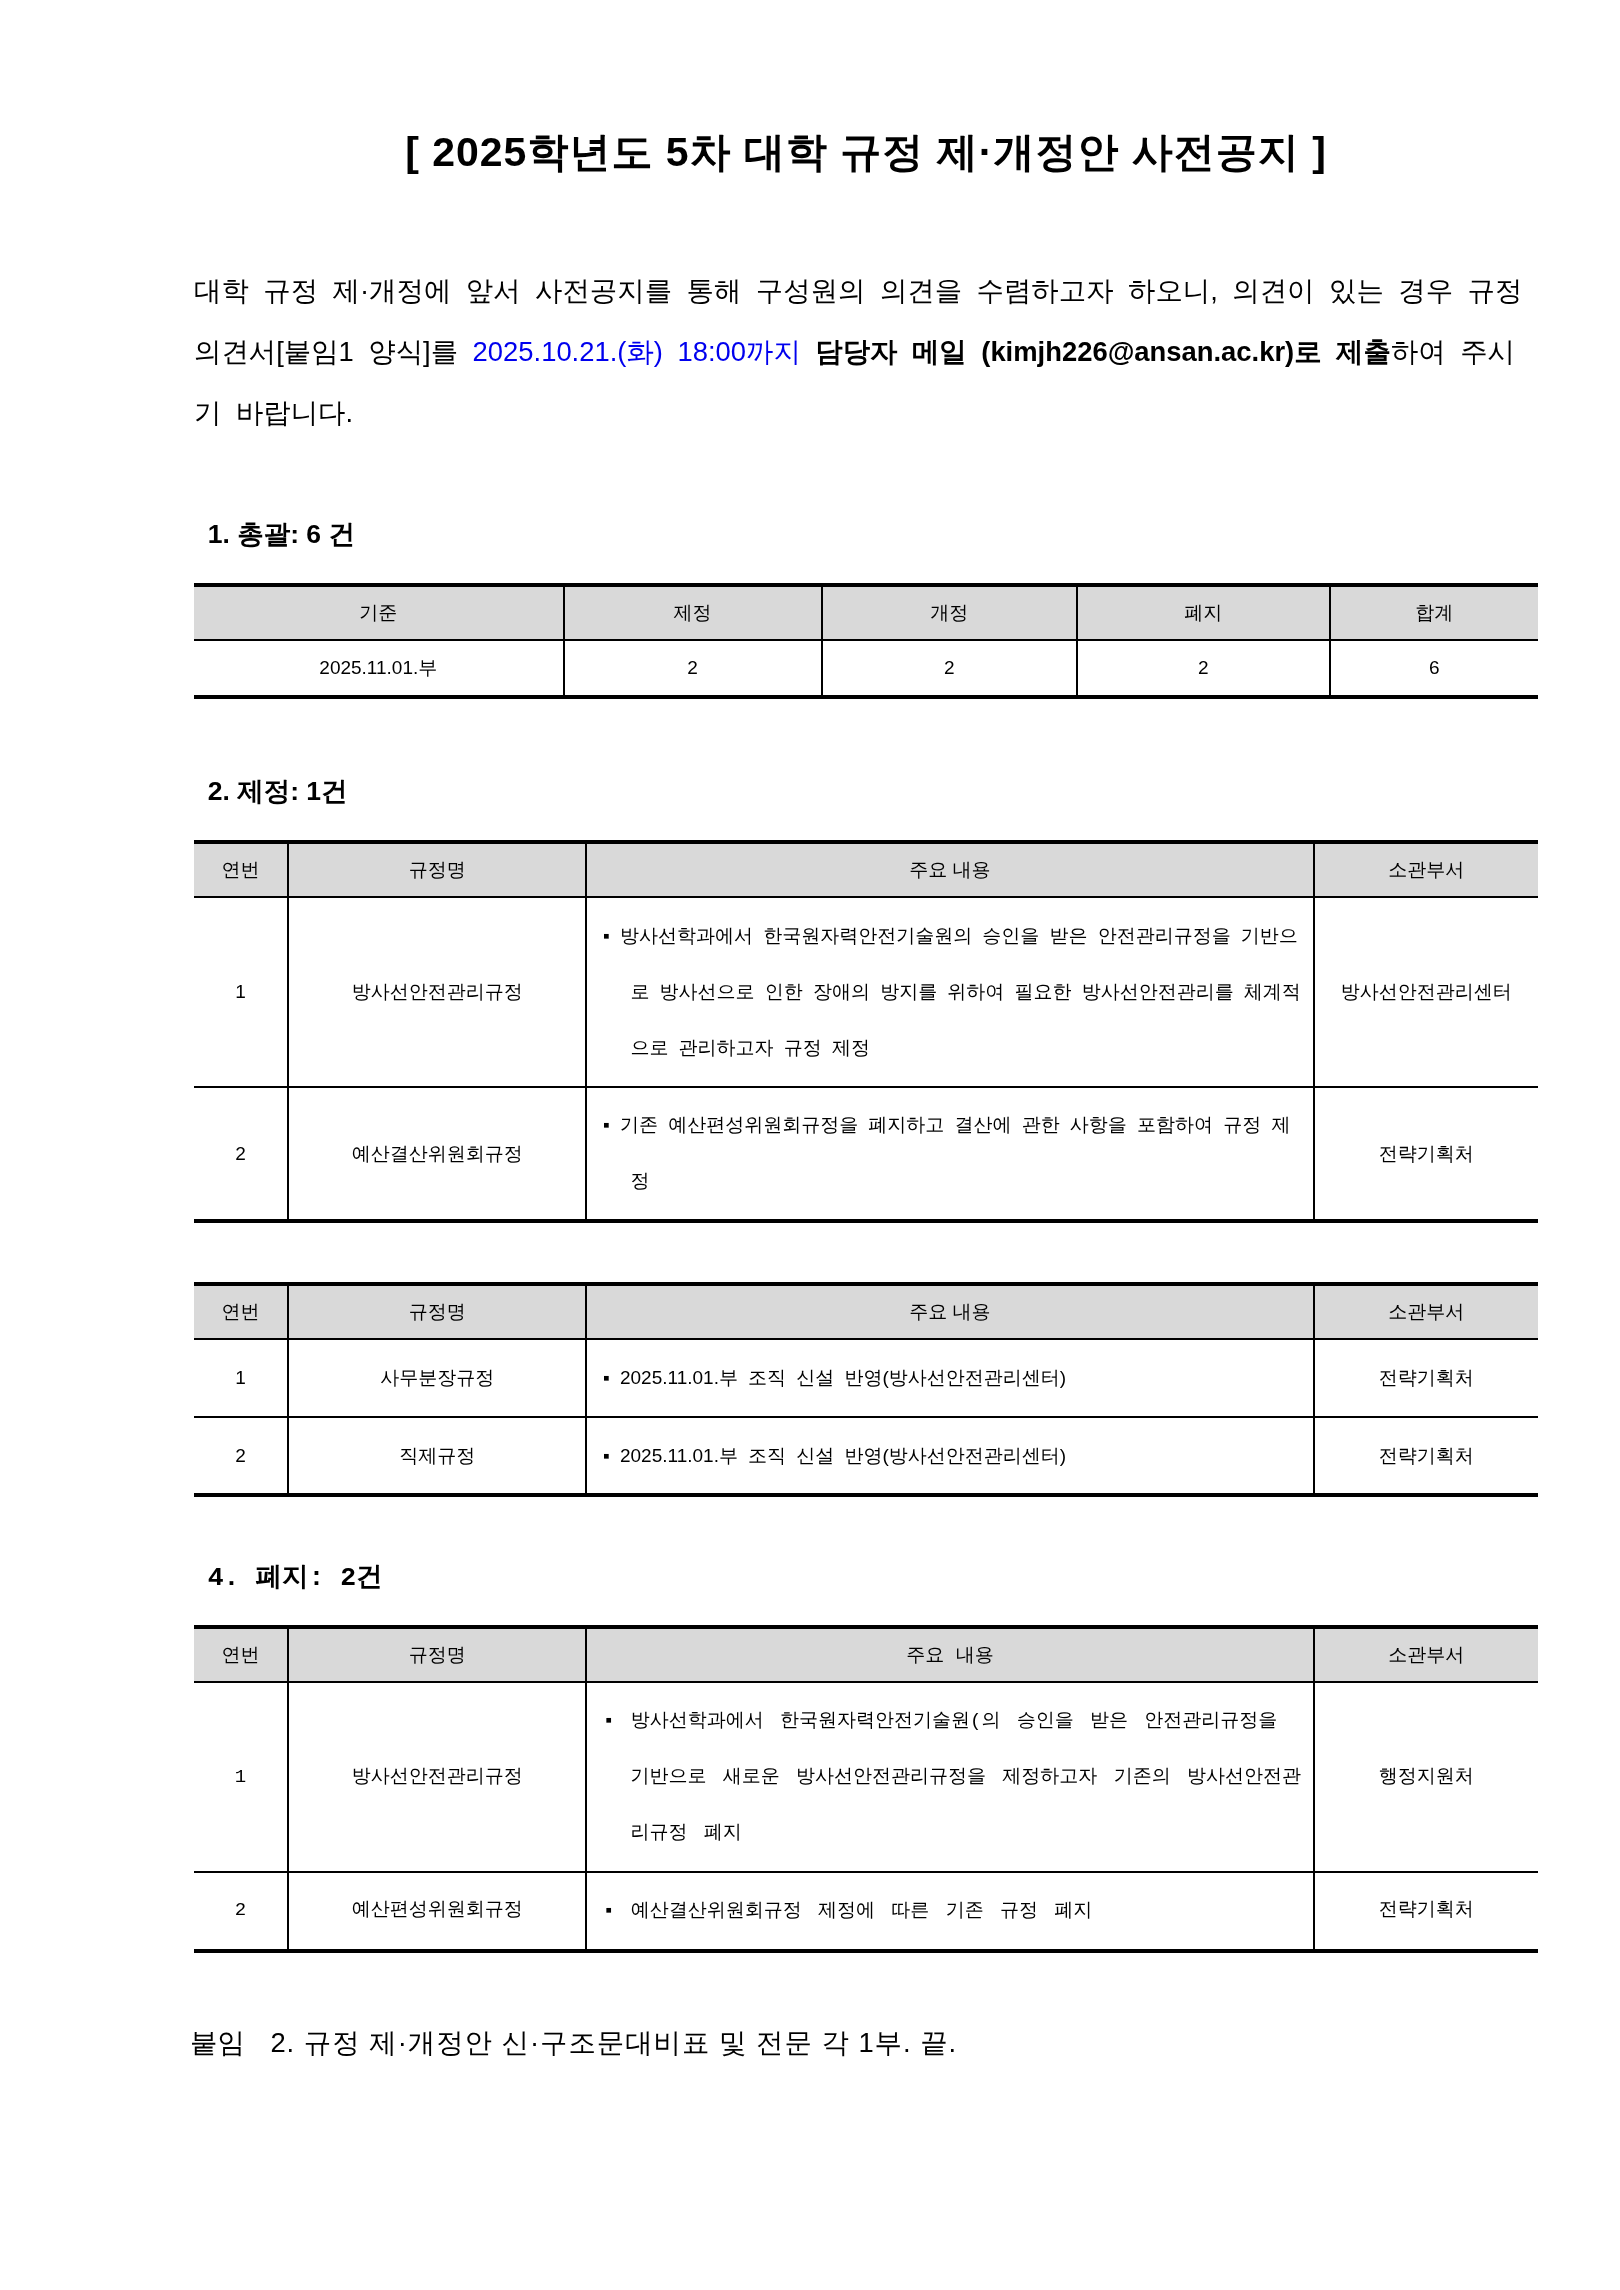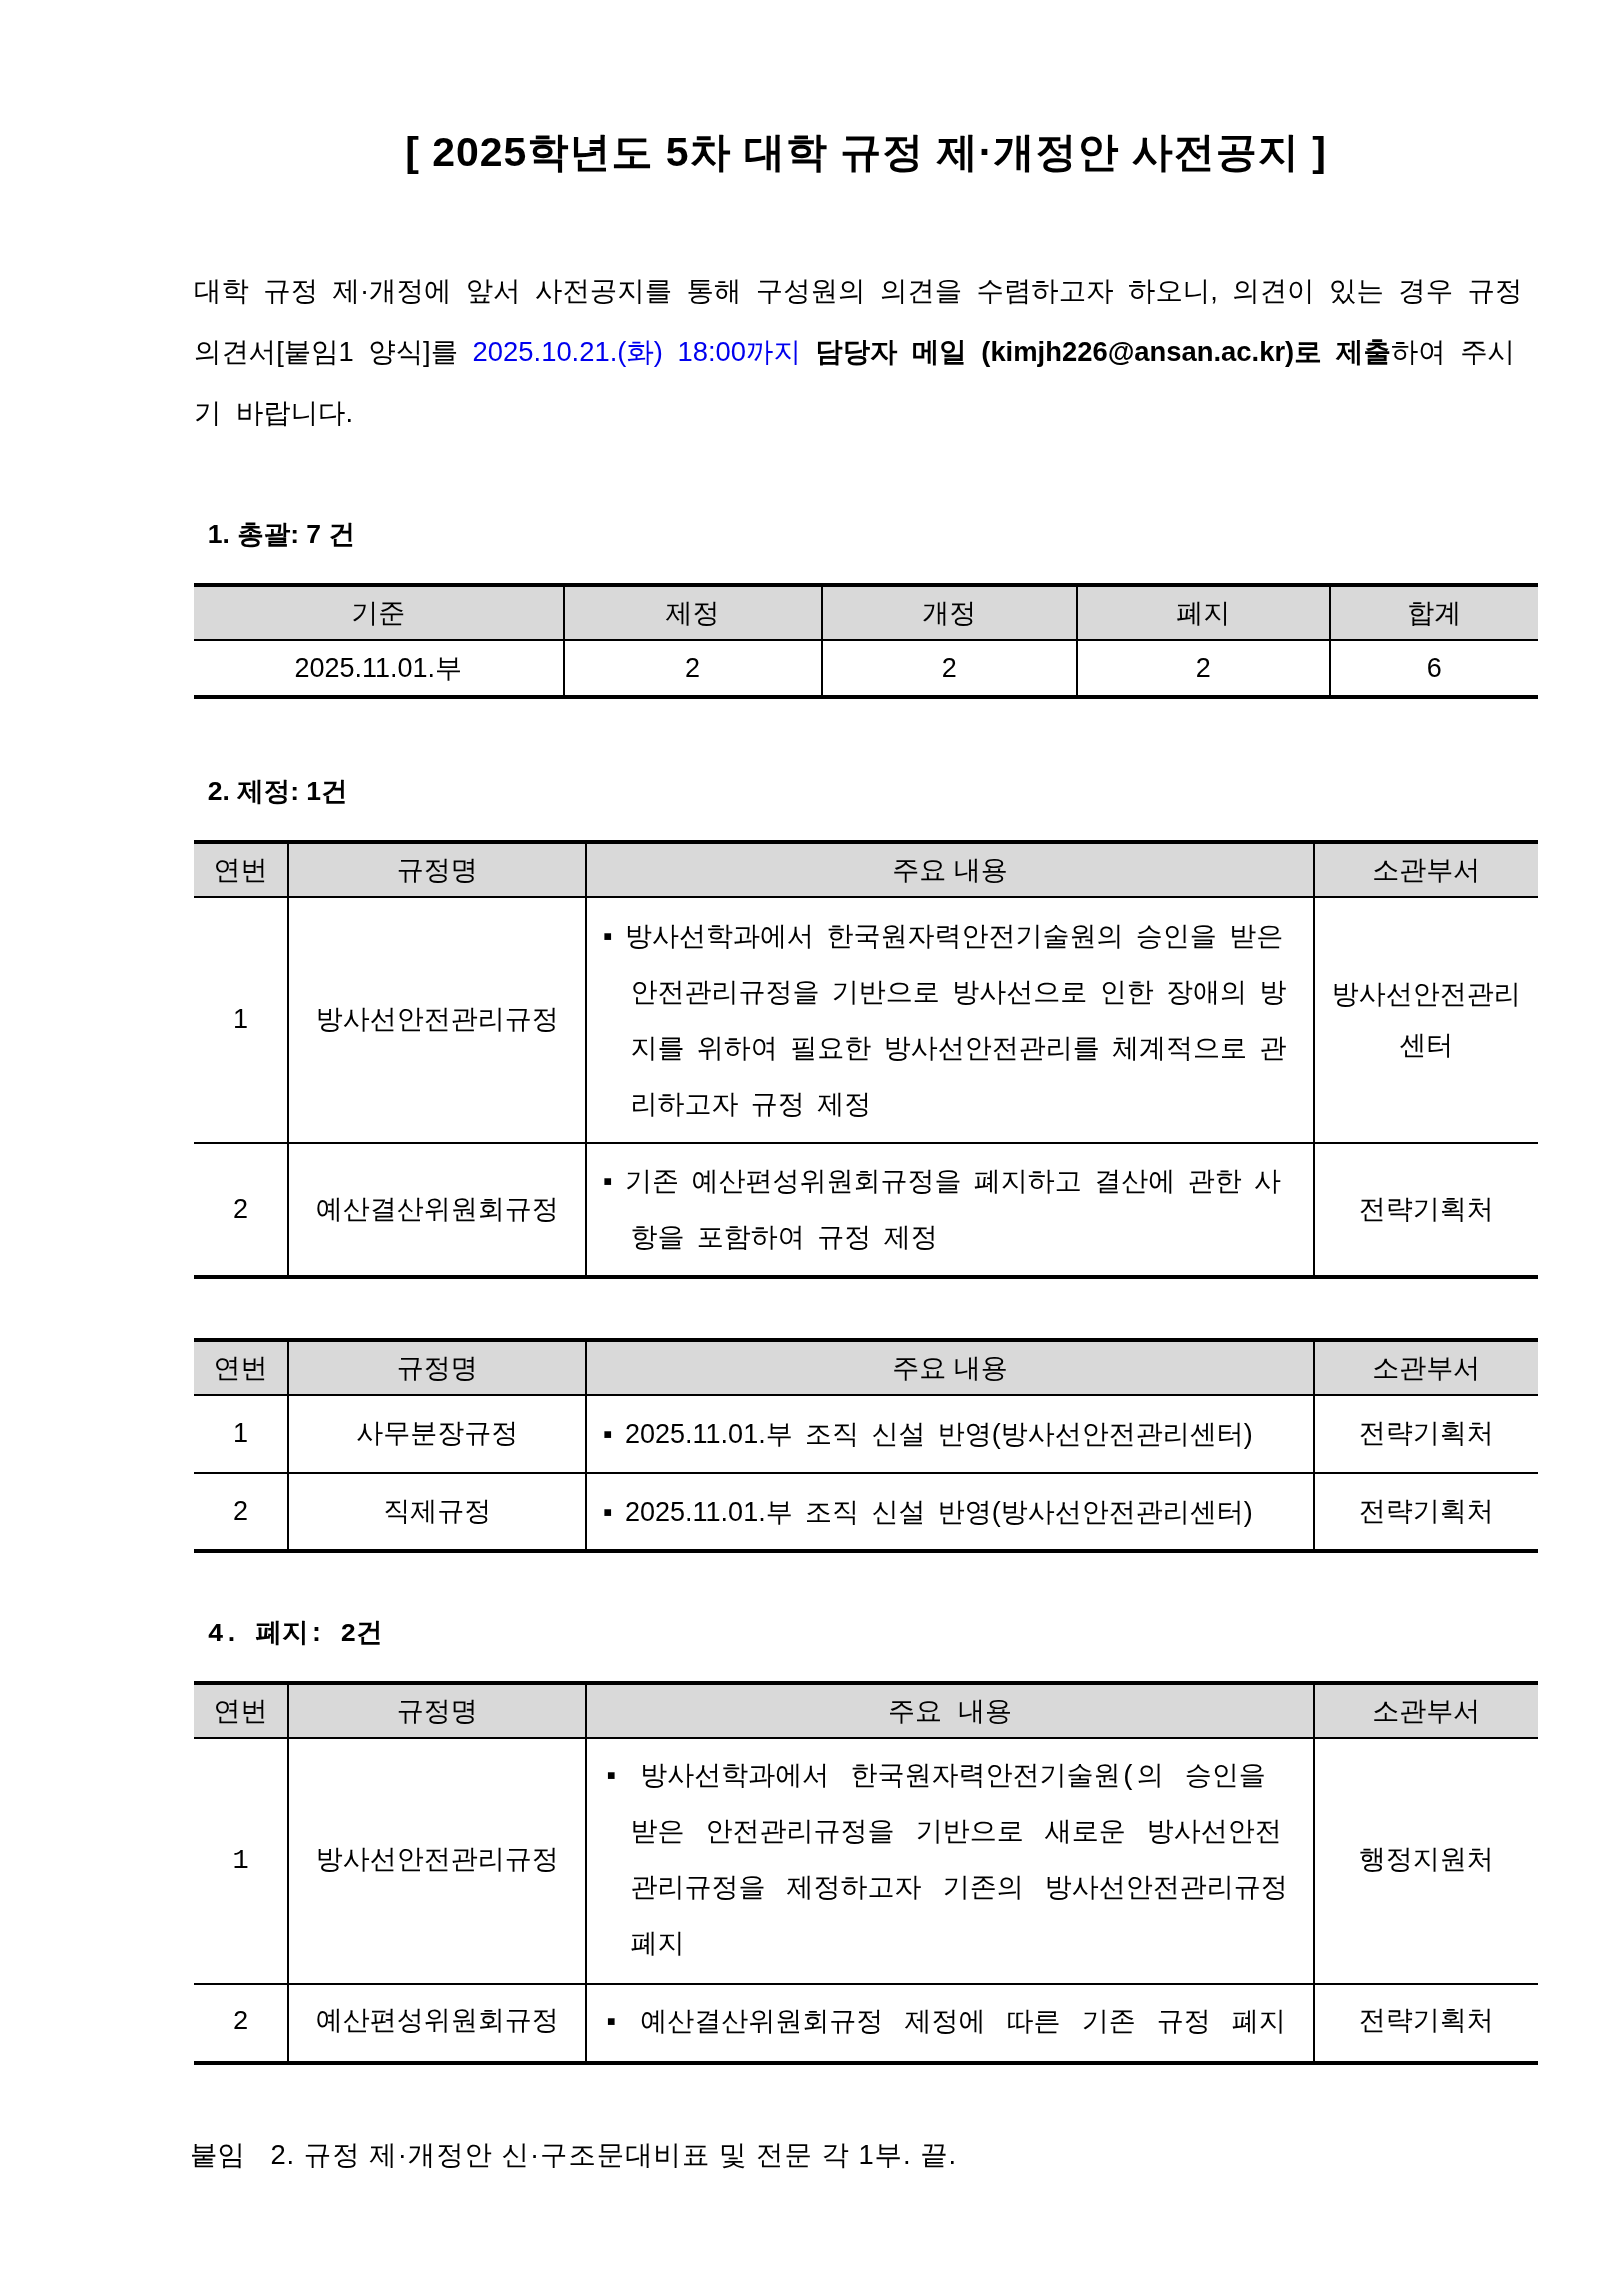--- a/index.html
+++ b/index.html
@@ -45,21 +45,21 @@
   table.doc-table {
     width: 100%;
     border-collapse: collapse;
     table-layout: fixed;
     margin-top: 31px;
     border-top: 4.9px solid #000;
     border-bottom: 4.9px solid #000;
   }
   table.doc-table th, table.doc-table td {
     border: 2px solid #000;
-    font-size: 27px;
+    font-size: 19px;
     font-weight: normal;
     text-align: center;
     vertical-align: middle;
     padding: 7.8px 5.9px;
   }
   table.doc-table th {
     background: #d9d9d9;
     border-bottom: 2.9px solid #000;
     height: 55px;
   }
@@ -103,21 +103,21 @@
 
 <div class="page">
 
   <div class="doc-title">[ 2025학년도 5차 대학 규정 제·개정안 사전공지 ]</div>
 
   <div class="intro">
     <span>대학 규정 제·개정에 앞서 사전공지를 통해 구성원의 의견을 수렴하고자 하오니, 의견이 있는 경우 규정 의견서[붙임1 양식]를 </span><span class="blue-bold">2025.10.21.(화) 18:00까지</span><span class="bold"> 담당자 메일 </span><span class="bold">(kimjh226@ansan.ac.kr)로 제출</span><span>하여 주시기 바랍니다.</span>
   </div>
 
   <div class="section sec-1">
-    <div class="section-heading">1. 총괄: 7 건</div>
+    <div class="section-heading">1. 총괄: 6 건</div>
     <table class="doc-table t-overview">
       <thead>
         <tr>
           <th class="col-basis">기준</th>
           <th class="col-enact">제정</th>
           <th class="col-amend">개정</th>
           <th class="col-abolish">폐지</th>
           <th class="col-total">합계</th>
         </tr>
       </thead>

